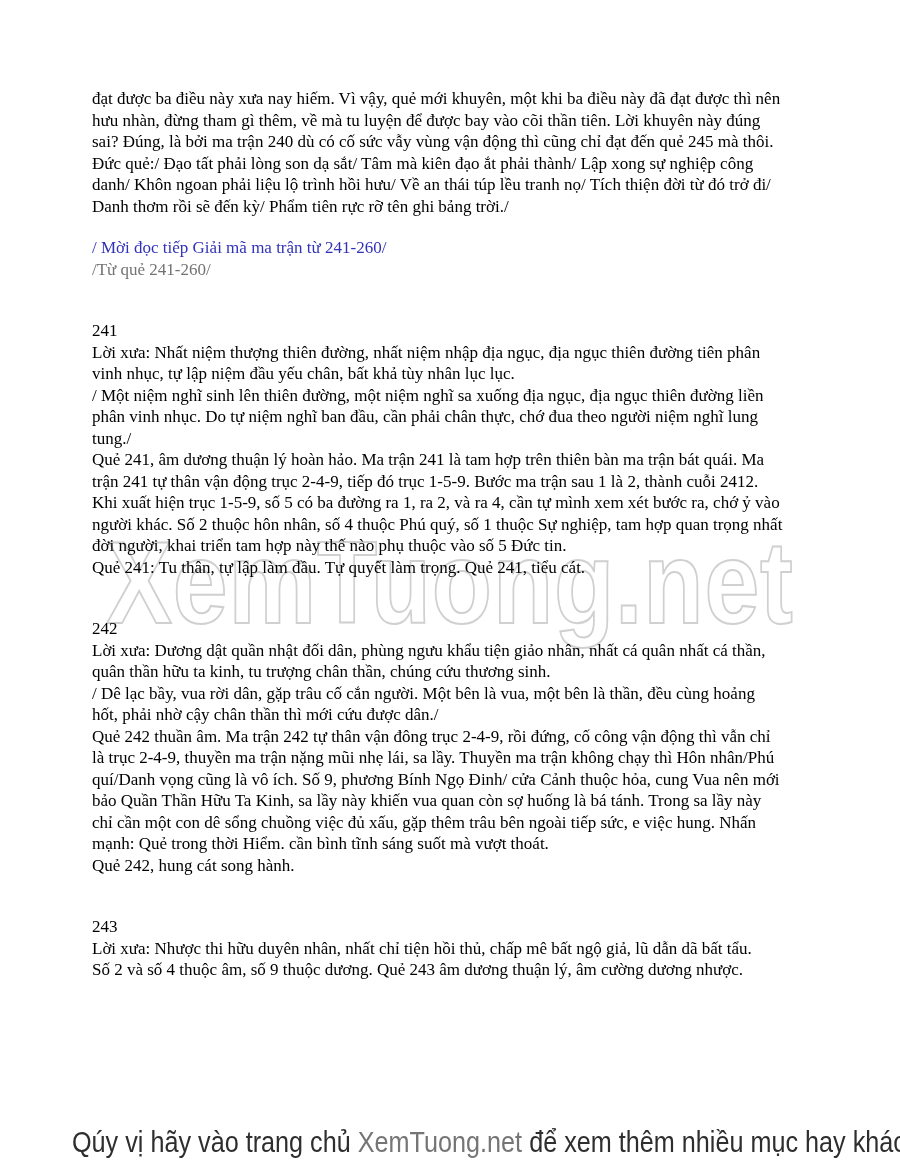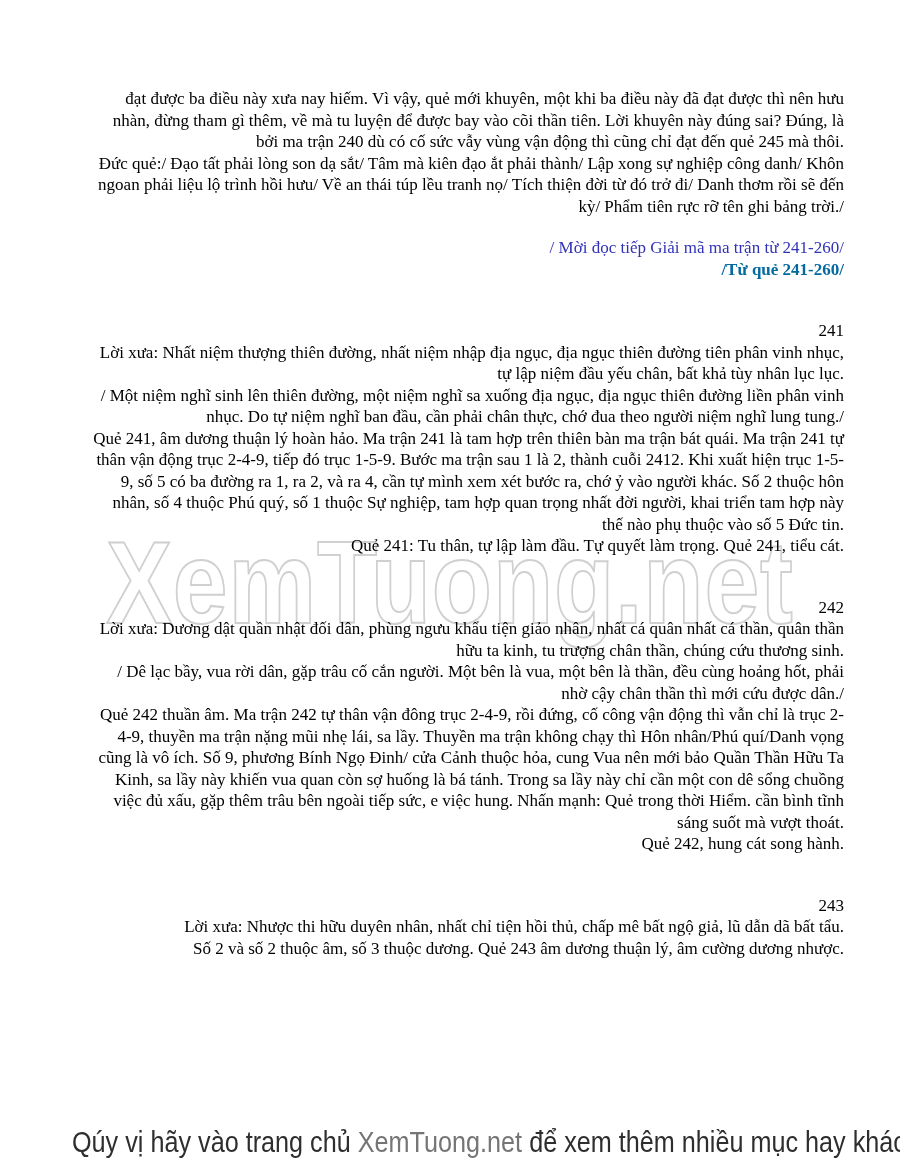--- a/index.html
+++ b/index.html
@@ -22,35 +22,35 @@
     color: rgba(255,255,255,0);
     -webkit-text-stroke: 2px #d0d0d0;
     transform: scaleX(0.85);
     transform-origin: center;
     letter-spacing: 1px;
     z-index: 0;
     user-select: none;
   }
   .content {
     position: relative; z-index: 1;
-    padding: 88px 56px 0 92px;
-    text-align: right;
+    padding: 88px 116px 0 92px;
+    text-align: left;
     font-size: 17px;
     line-height: 21.5px;
   }
   .content p { margin: 0; }
   .italic { }
   .link-line-italic {
     margin-top: 20px !important;
     color: #3232b8;
     cursor: pointer;
   }
   .link-line-bold {
-    font-weight: bold;
-    color: #0369a1;
+    font-weight: normal;
+    color: #737373;
     cursor: pointer;
   }
   .section-heading {
     margin-top: 40px !important;
     font-weight: normal;
   }
   .footer {
     position: absolute;
     left: 0; bottom: 6px; width: 900px;
     text-align: center;
@@ -91,18 +91,18 @@
     <p class="section-heading">242</p>
     <p class="italic">Lời xưa: Dương dật quần nhật đối dân, phùng ngưu khẩu tiện giảo nhân, nhất cá quân nhất cá thần, quân thần hữu ta kinh, tu trượng chân thần, chúng cứu thương sinh.</p>
     <p>/ Dê lạc bầy, vua rời dân, gặp trâu cố cắn người. Một bên là vua, một bên là thần, đều cùng hoảng hốt, phải nhờ cậy chân thần thì mới cứu được dân./</p>
     <p><span>Quẻ 242 thuần âm. Ma trận 242 tự thân vận đông trục 2-4-9, rồi đứng, cố công vận động thì vẫn chỉ là trục 2-4-9, thuyền ma trận nặng mũi nhẹ lái, sa lầy. Thuyền ma trận không chạy thì Hôn nhân/Phú quí/Danh vọng cũng là vô ích. Số 9, phương Bính Ngọ Đinh/ cửa Cảnh thuộc hỏa, cung Vua nên mới bảo </span><span class="italic">Quần Thần Hữu Ta Kinh</span><span>, sa lầy này khiến vua quan còn sợ huống là bá tánh. Trong sa lầy này chỉ cần một con dê sổng chuồng việc đủ xấu, gặp thêm trâu bên ngoài tiếp sức, e việc hung. Nhấn mạnh: Quẻ trong thời Hiểm. cần bình tĩnh sáng suốt mà vượt thoát.</span></p>
     <p>Quẻ 242, hung cát song hành.</p>
   </div>
 
   <div>
     <p class="section-heading">243</p>
     <p class="italic">Lời xưa: Nhược thi hữu duyên nhân, nhất chỉ tiện hồi thủ, chấp mê bất ngộ giả, lũ dẫn dã bất tẩu.</p>
-    <p>Số 2 và số 2 thuộc âm, số 3 thuộc dương. Quẻ 243 âm dương thuận lý, âm cường dương nhược.</p>
+    <p>Số 2 và số 4 thuộc âm, số 9 thuộc dương. Quẻ 243 âm dương thuận lý, âm cường dương nhược.</p>
   </div>
 
 </div>
 
 <div class="footer"><span>Qúy vị hãy vào trang chủ </span><span class="brand">XemTuong.net</span><span> để xem thêm nhiều mục hay khác</span></div>
 
 </body></html>

